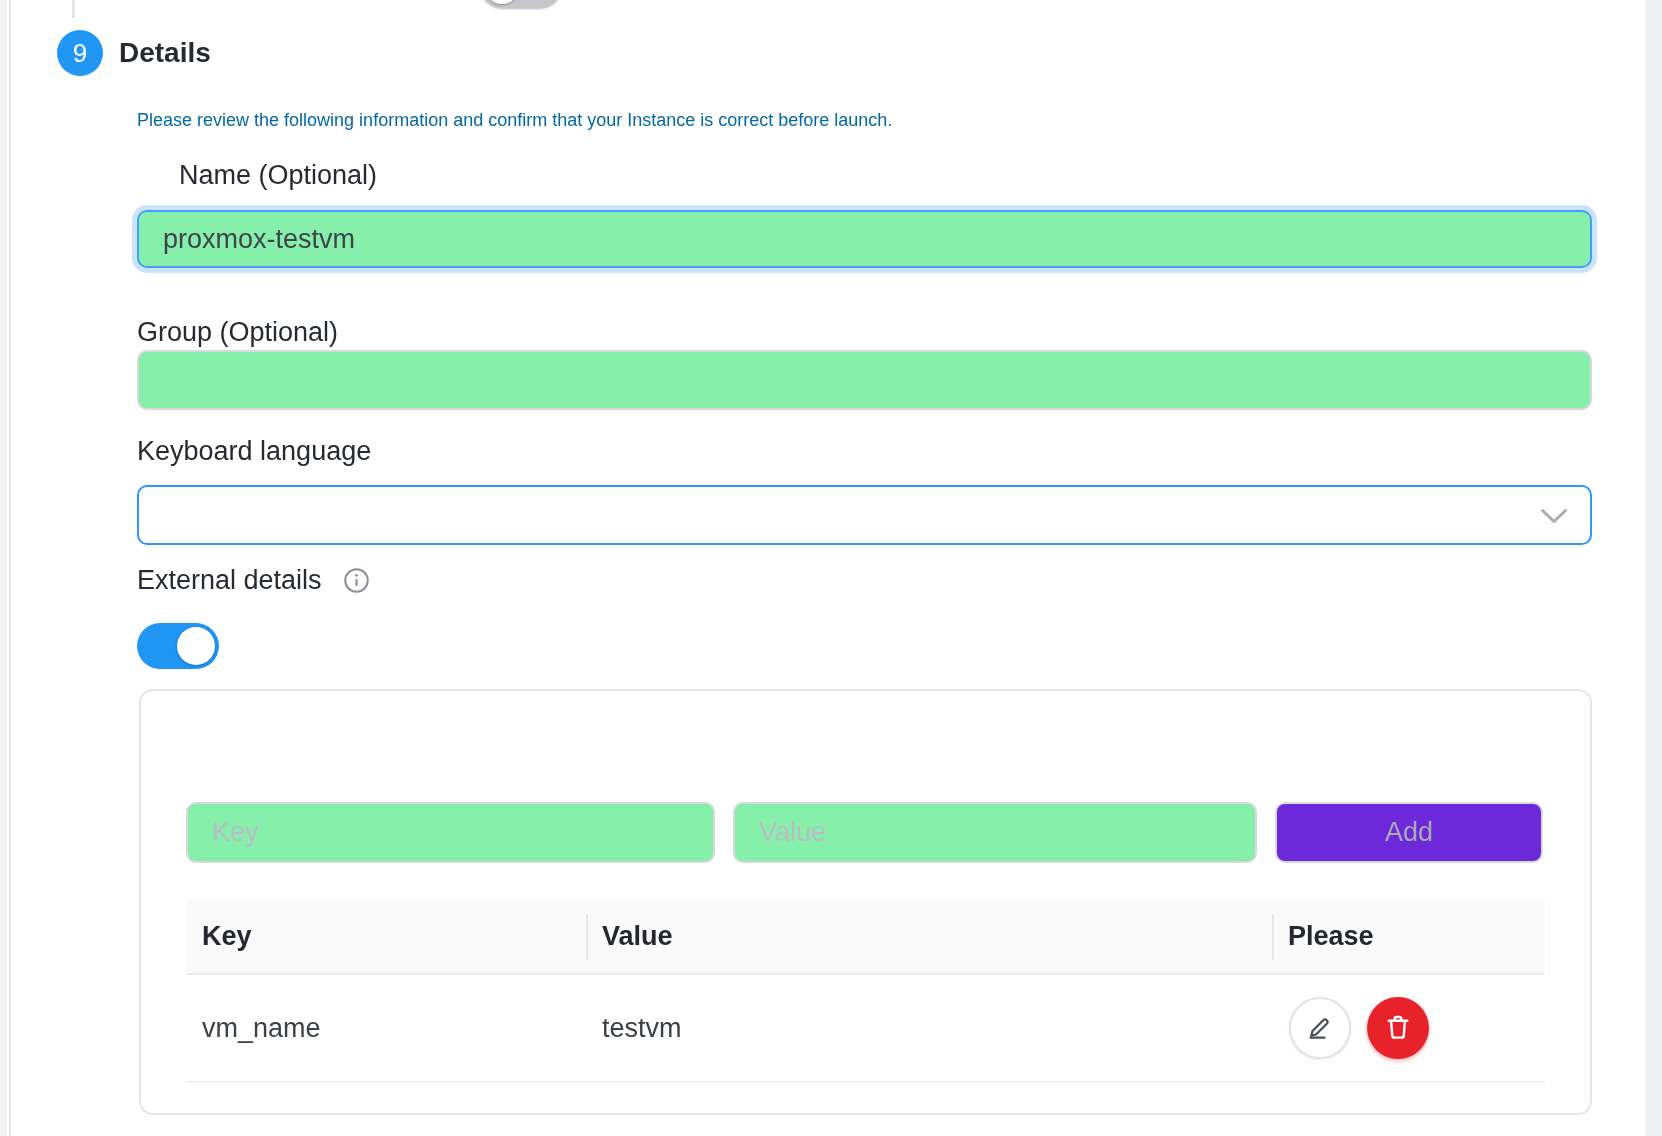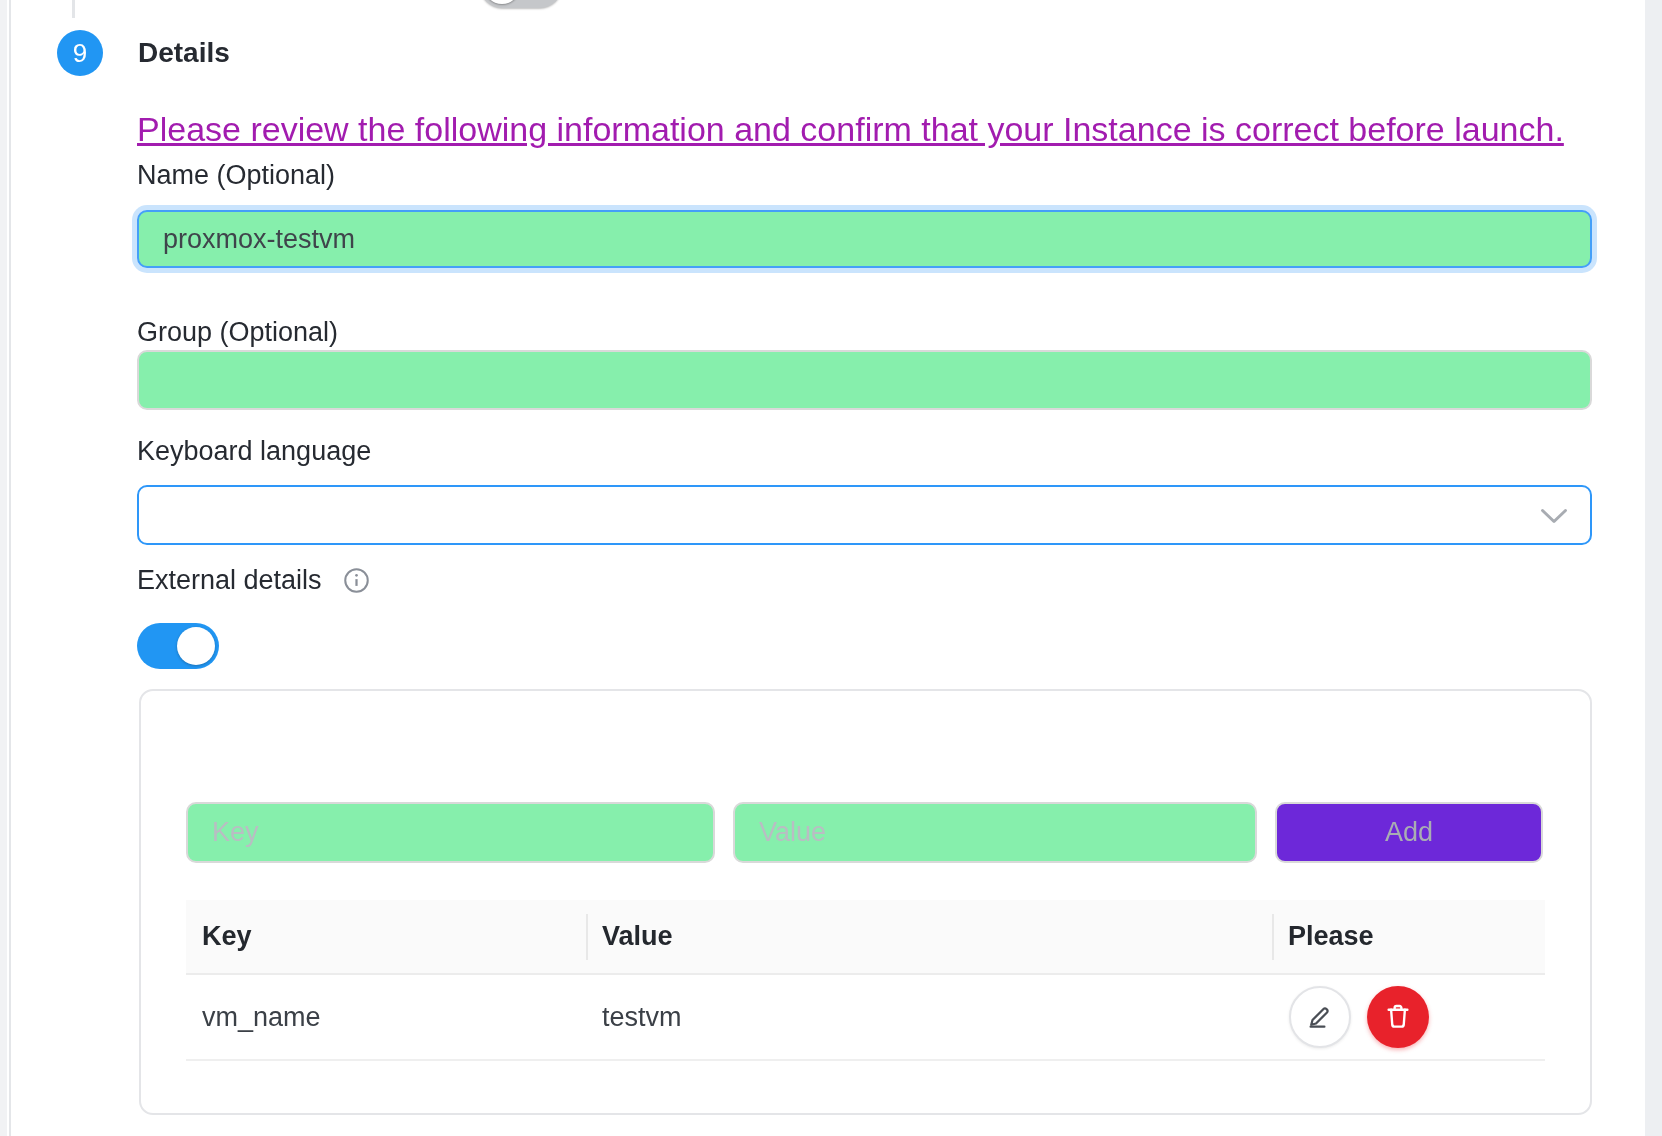--- a/index.html
+++ b/index.html
@@ -16,25 +16,25 @@
 
   
   .prev-toggle{left:480px;top:-36px;width:82px;height:44px;border-radius:22px;
                background:#c5c7ca;box-shadow:0 1px 2px rgba(0,0,0,.25);}
   .prev-toggle .knob{position:absolute;left:4px;top:4px;width:36px;height:36px;
                border-radius:50%;background:#fff;box-shadow:0 1px 2px rgba(0,0,0,.3);}
 
   
   .badge{left:57px;top:30px;width:46px;height:46px;border-radius:50%;background:#2196f3;
          color:#fff;font-size:26px;display:flex;align-items:center;justify-content:center;}
-  .step-title{left:138px;top:37px;font-size:28px;font-weight:700;color:#262a31;}
+  .step-title{left:119px;top:37px;font-size:28px;font-weight:700;color:#262a31;}
 
-  .intro{left:137px;top:110px;font-size:34px;color:#a21caf;text-decoration:underline;}
+  .intro{left:137px;top:110px;font-size:18px;color:#0369a1;}
   .field-label{left:137px;font-size:27px;color:#262a31;}
-  .lbl-name{top:160px;}
+  .lbl-name{top:160px;margin-left:42px;}
   .lbl-group{top:301px;margin-top:16px;}
   .lbl-kbd{top:436px;}
   .lbl-ext{top:565px;display:flex;align-items:center;gap:21px;}
 
   input.txt{box-sizing:border-box;font-family:"Liberation Sans",sans-serif;
             font-size:27px;color:#3f444b;padding:0 24px;background:#86efac;outline:none;}
   .name-input{left:137px;top:210px;width:1455px;height:58px;border-radius:10px;
               border:2px solid #449ff8;box-shadow:0 0 0 5px rgba(64,158,248,.28);}
   .group-input{left:137px;top:350px;width:1455px;height:60px;border-radius:10px;
               border:2px solid #d9d9d9;}
@@ -64,21 +64,21 @@
   
   .tbl-header{left:186px;top:900px;width:1359px;height:75px;background:#fafafa;
               border-bottom:2px solid #ececec;box-sizing:border-box;display:flex;}
   .th{display:flex;align-items:center;padding-left:16px;font-size:27px;font-weight:700;
       color:#24282e;position:relative;box-sizing:border-box;}
   .th-key{width:400px;}
   .th-value{width:686px;}
   .th-actions{width:273px;}
   .th-sep{position:absolute;left:0;top:14px;width:2px;height:46px;background:#e8e8e8;}
 
-  .tbl-row{left:186px;top:975px;width:1359px;height:86px;display:flex;
+  .tbl-row{left:186px;top:975px;width:1359px;height:108px;display:flex;
            border-bottom:2px solid #efefef;box-sizing:border-box;}
   .td{display:flex;align-items:center;padding-left:16px;font-size:27px;color:#3b4047;
       box-sizing:border-box;}
   .td-key{width:400px;}
   .td-value{width:686px;}
   .td-actions{width:273px;padding-left:17px;gap:16px;}
 
   .act-btn{width:62px;height:62px;border-radius:50%;display:flex;align-items:center;
            justify-content:center;cursor:pointer;box-sizing:border-box;padding:0;}
   .edit-btn{background:#fff;border:2px solid #e3e4e7;box-shadow:0 1px 3px rgba(0,0,0,.08);}

